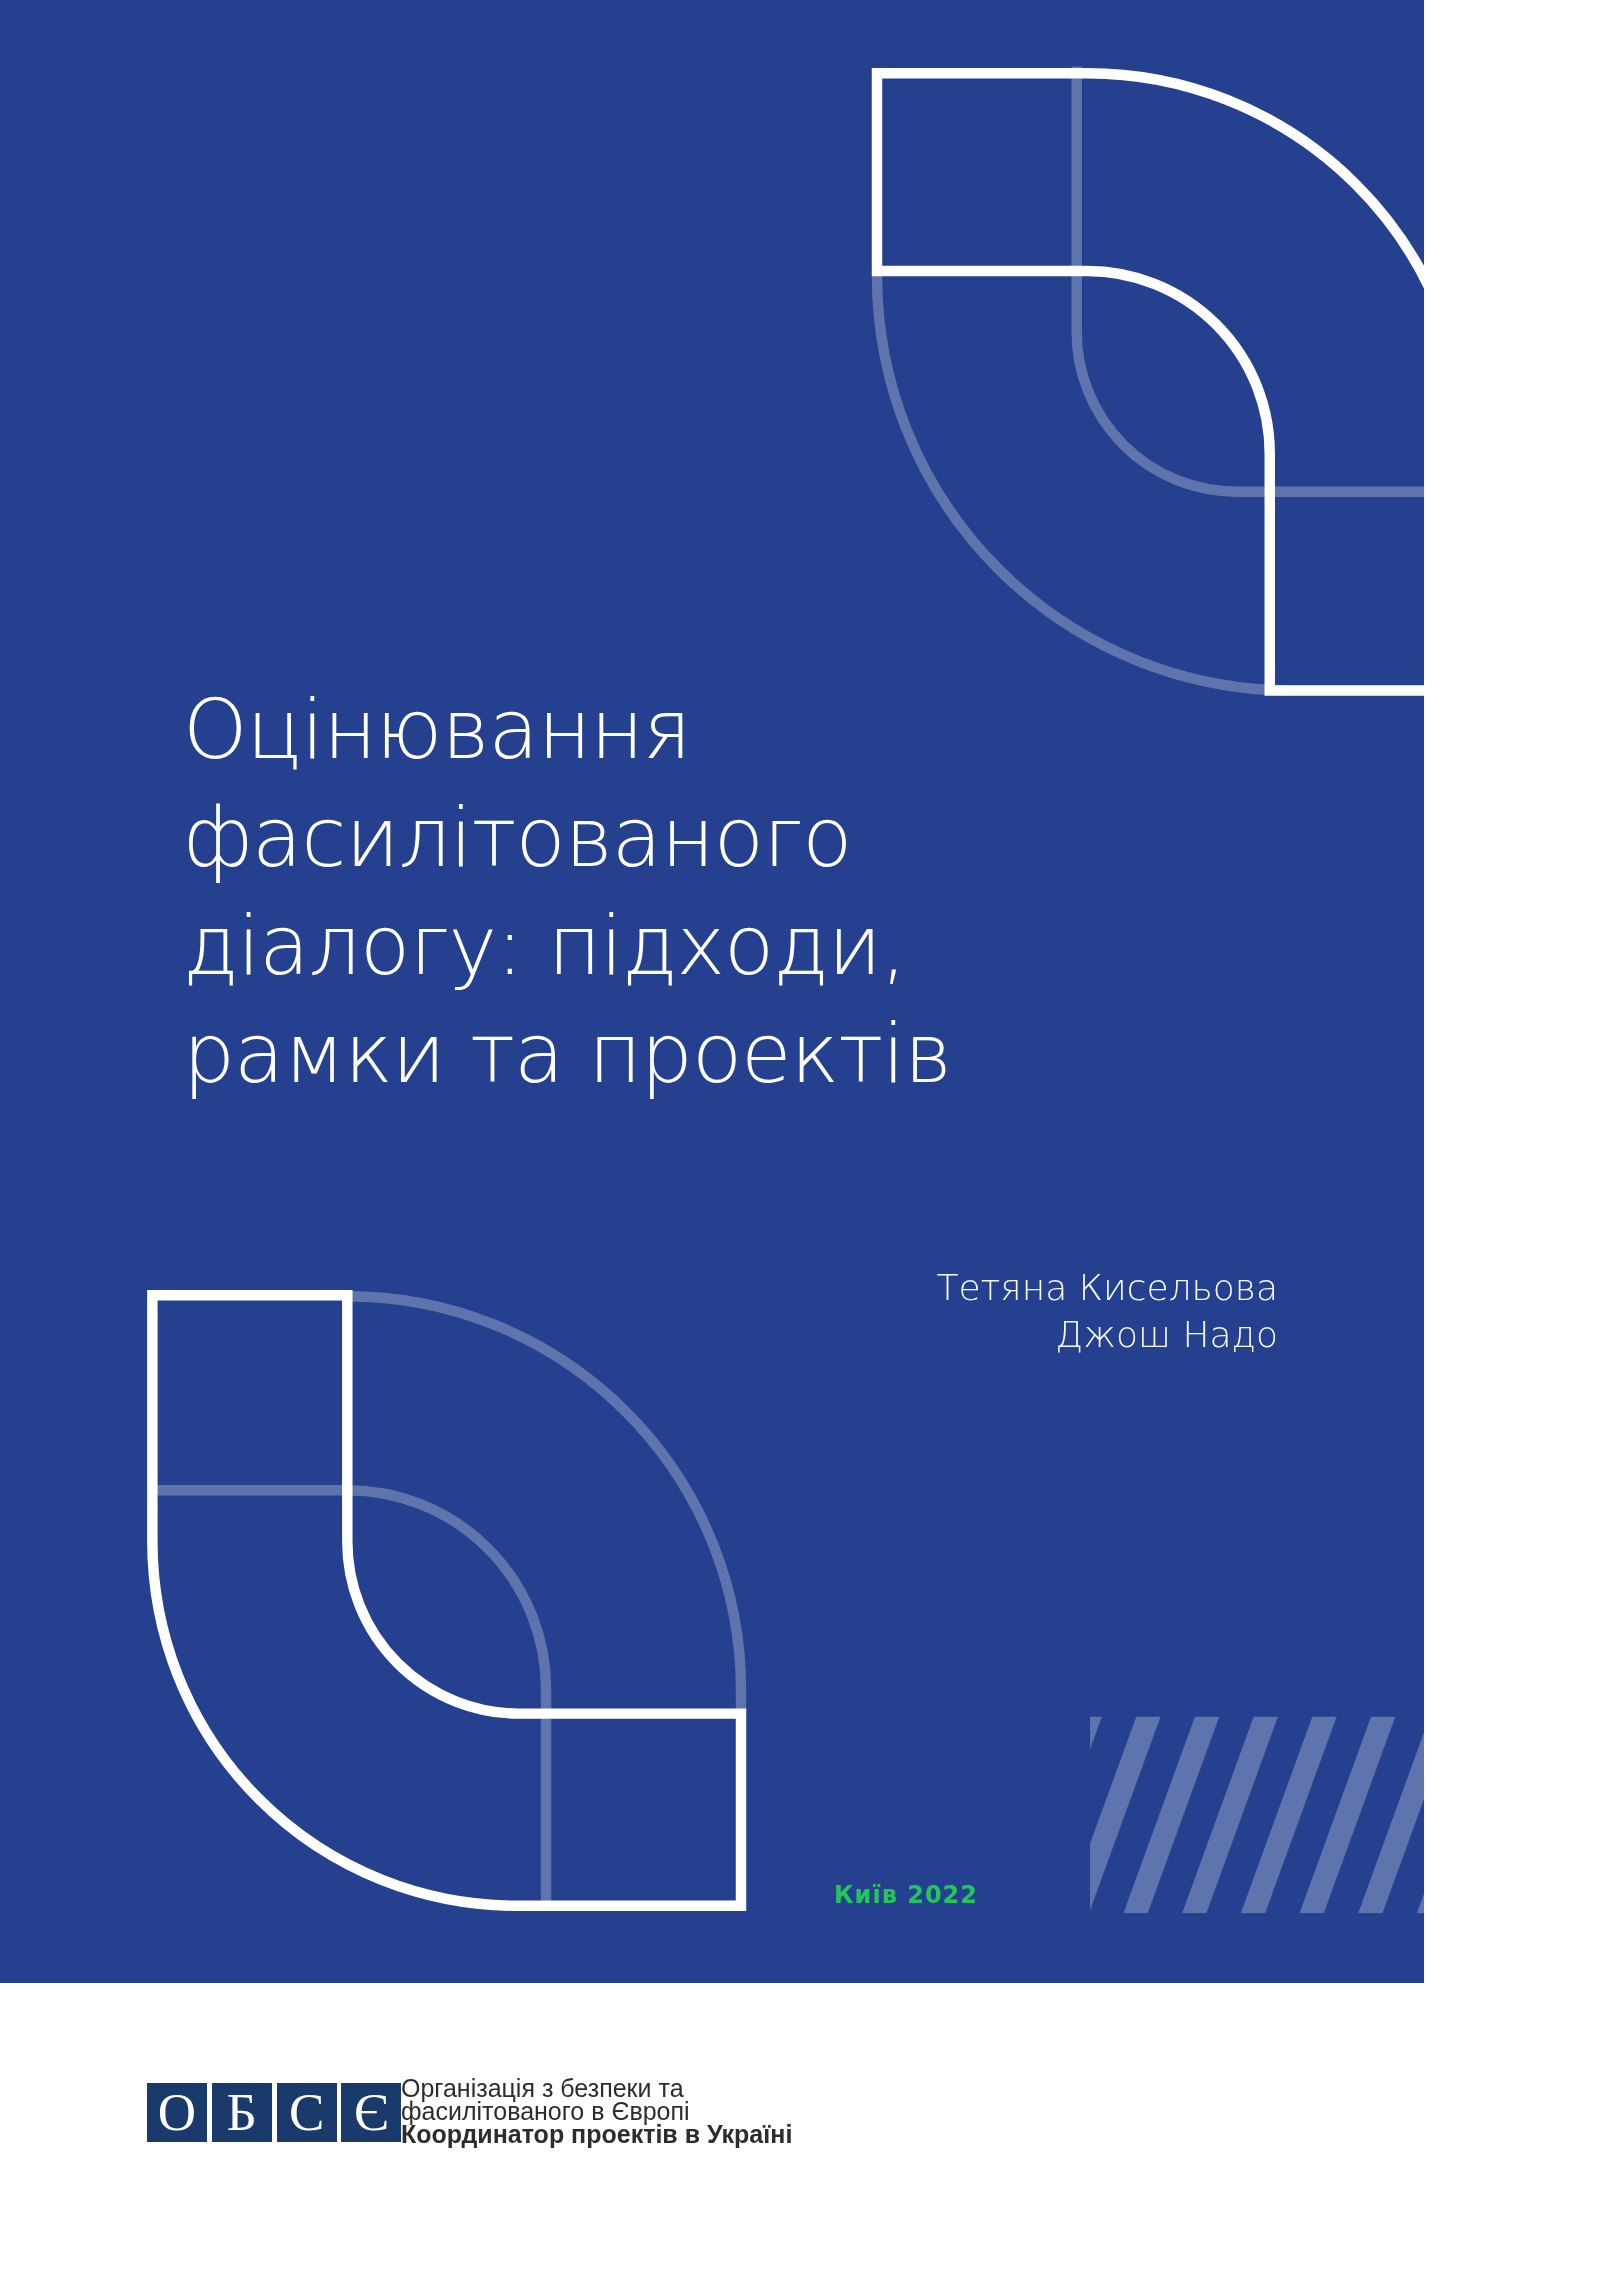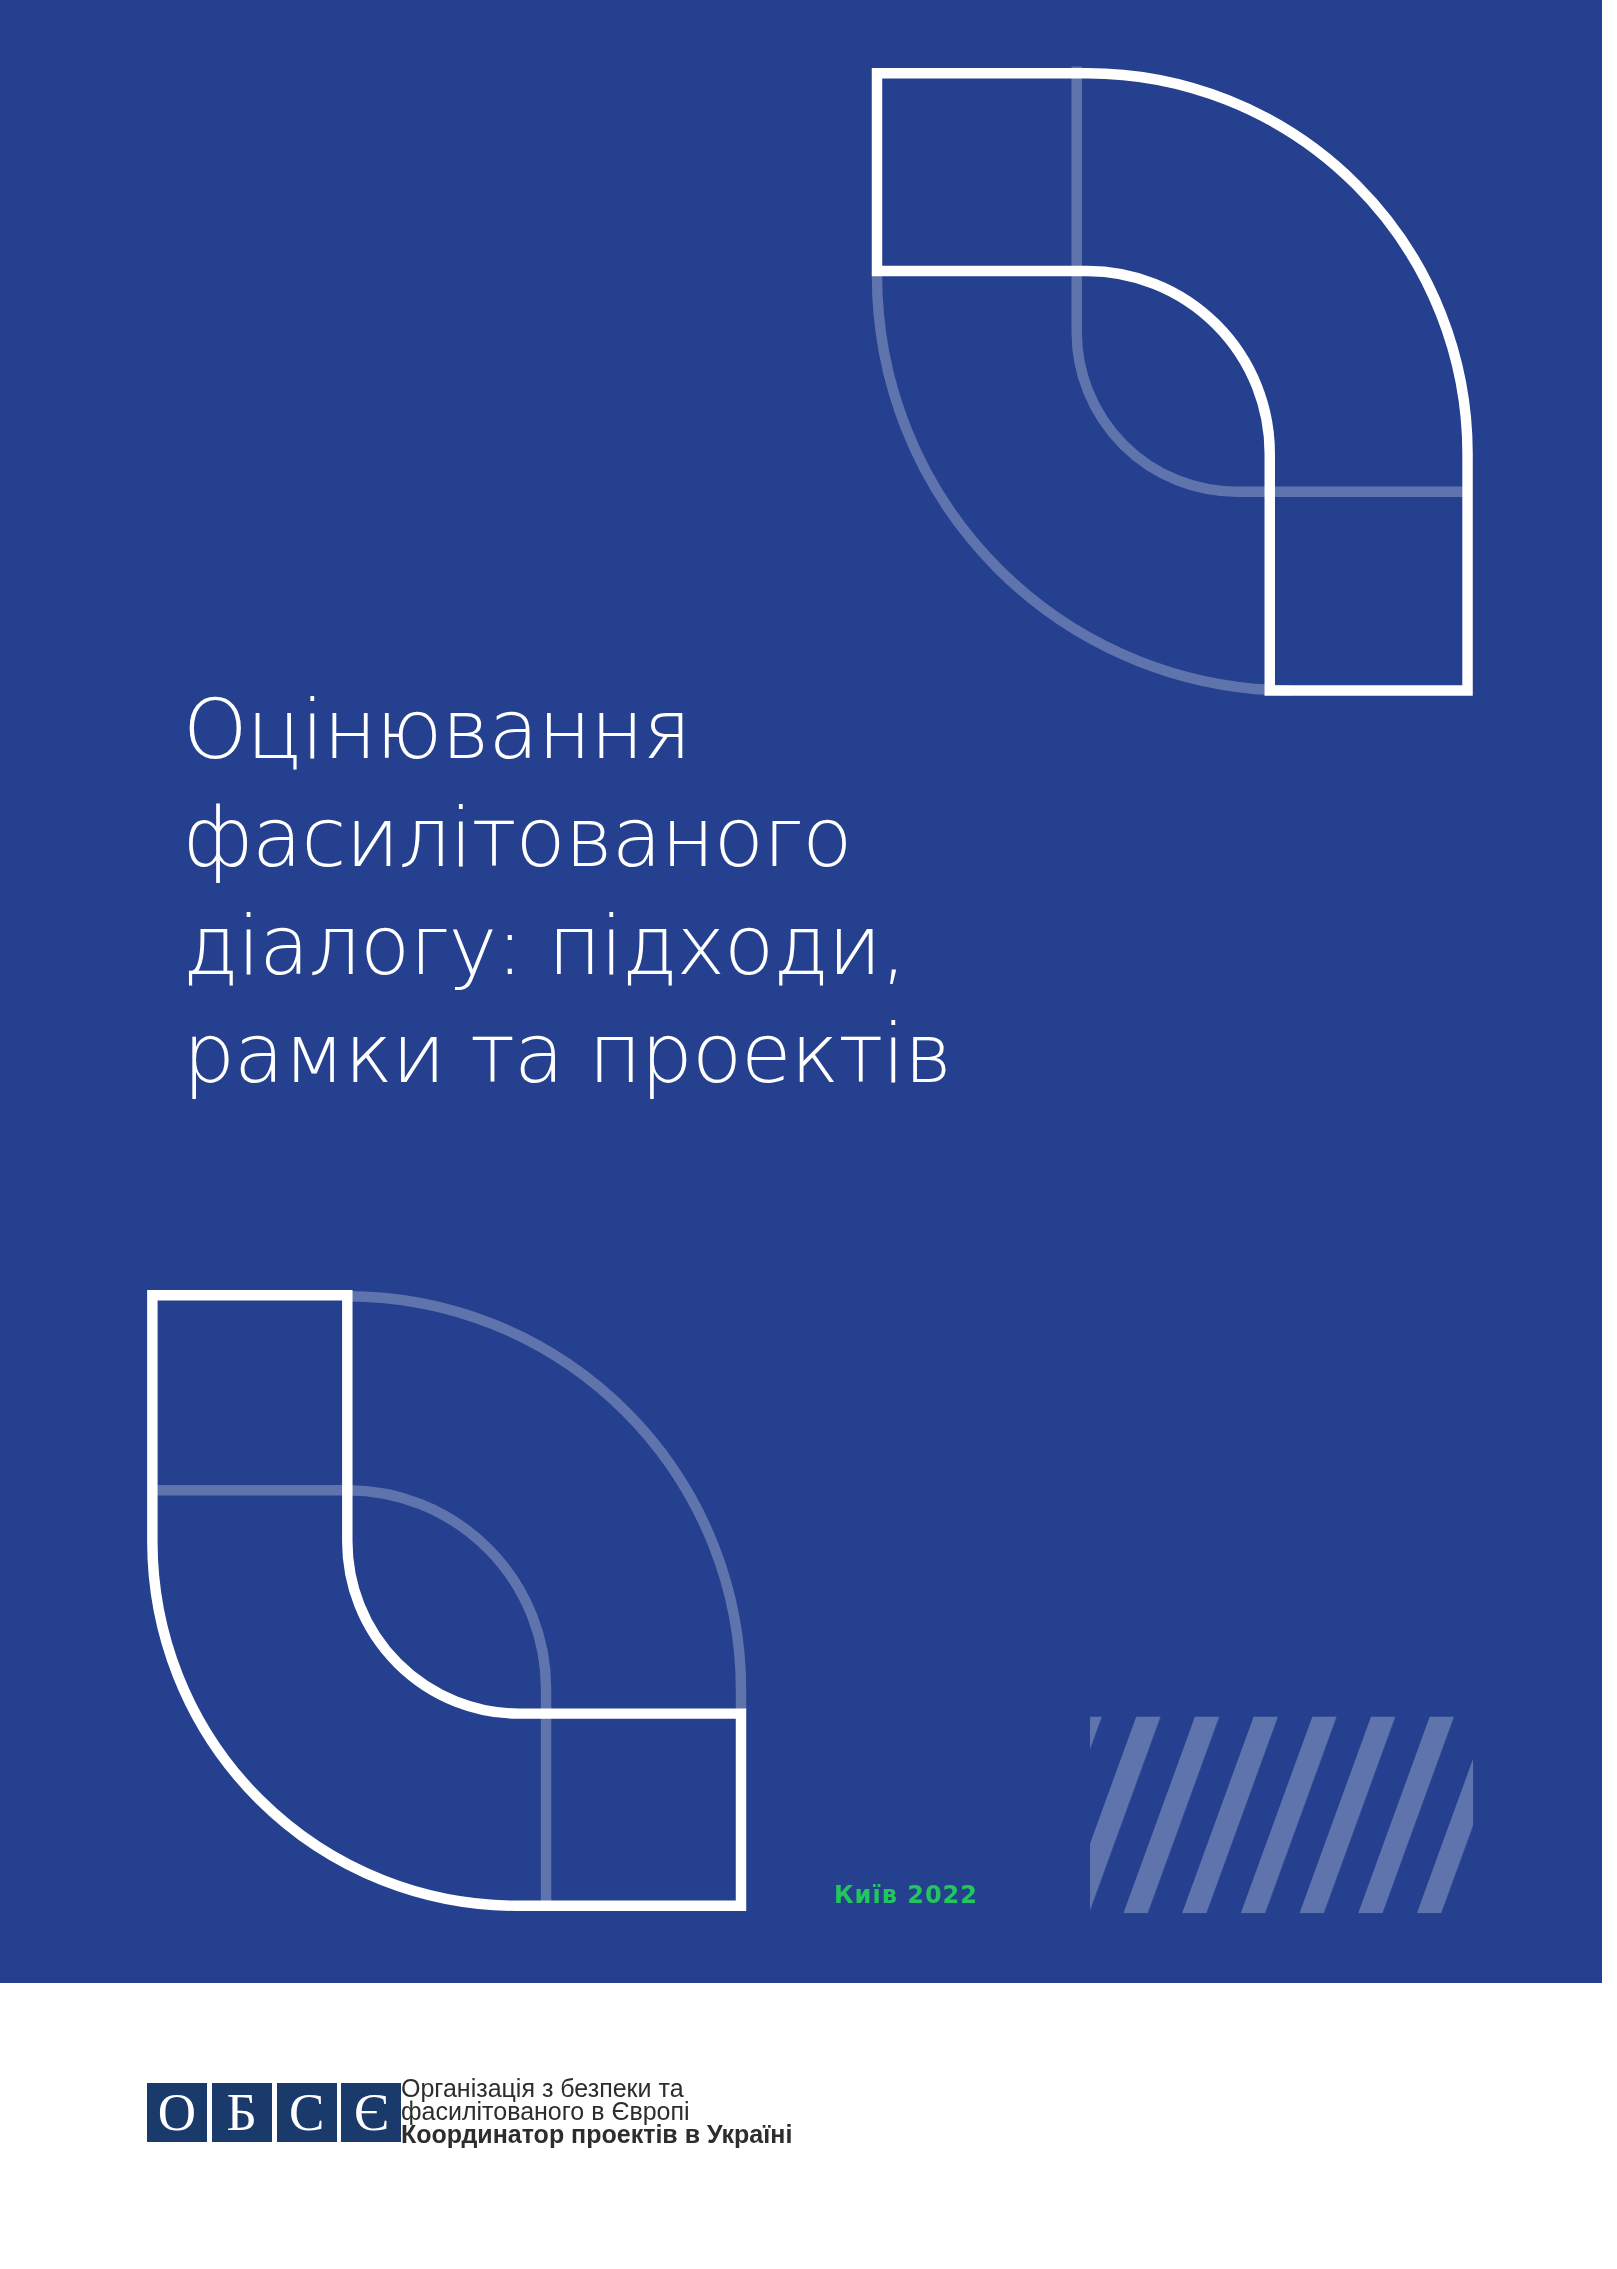--- a/index.html
+++ b/index.html
@@ -1,18 +1,18 @@
 <!DOCTYPE html>
 <html style="font-size:15px"><head>
 <meta charset="utf-8">
 <style>
   html,body{margin:0;padding:0;}
   #page{
     position:relative;
-    width:1602px;height:2269px;
+    width:1424px;height:2269px;
     background:#24408e;
     overflow:hidden;
     font-family:"DejaVu Sans", sans-serif;
   }
   #decor-svg{position:absolute;left:0;top:0;width:1618px;height:2269px;display:block;}
   .cover-title{
     position:absolute;left:183px;top:676px;
     color:#ffffff;
     font-size:82px;line-height:108px;
     font-weight:300;letter-spacing:-1px;
@@ -84,20 +84,24 @@
     </g>
   </svg>
 
   <h1 class="cover-title" style="margin:0;font-weight:300;">
     <span class="t-line">Оцінювання</span>
     <span class="t-line">фасилітованого</span>
     <span class="t-line">діалогу: підходи,</span>
     <span class="t-line">рамки та проектів</span>
   </h1>
 
+  <div class="authors">
+    <div>Тетяна Кисельова</div>
+    <div>Джош Надо</div>
+  </div>
 
   <div class="city-year">Київ 2022</div>
 
   <div class="footer-strip" style="background: rgb(255, 255, 255);">
     <div class="osce-logo" style="position:absolute;left:147px;top:100px;">
       <div class="osce-tiles">
         <div class="osce-tile" style="background: rgb(26, 58, 107);">О</div>
         <div class="osce-tile" style="background: rgb(26, 58, 107);">Б</div>
         <div class="osce-tile" style="background: rgb(26, 58, 107);">С</div>
         <div class="osce-tile" style="background: rgb(26, 58, 107);">Є</div>

